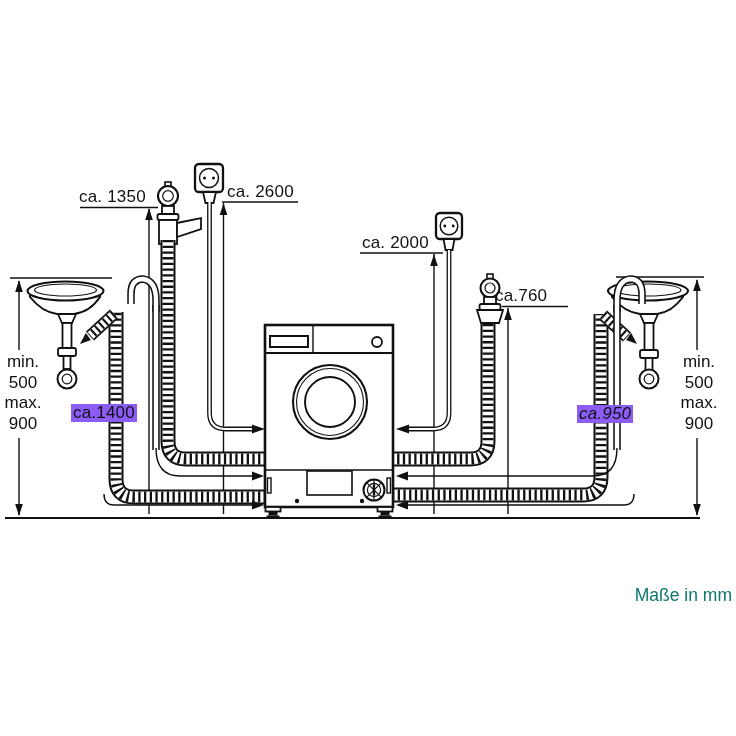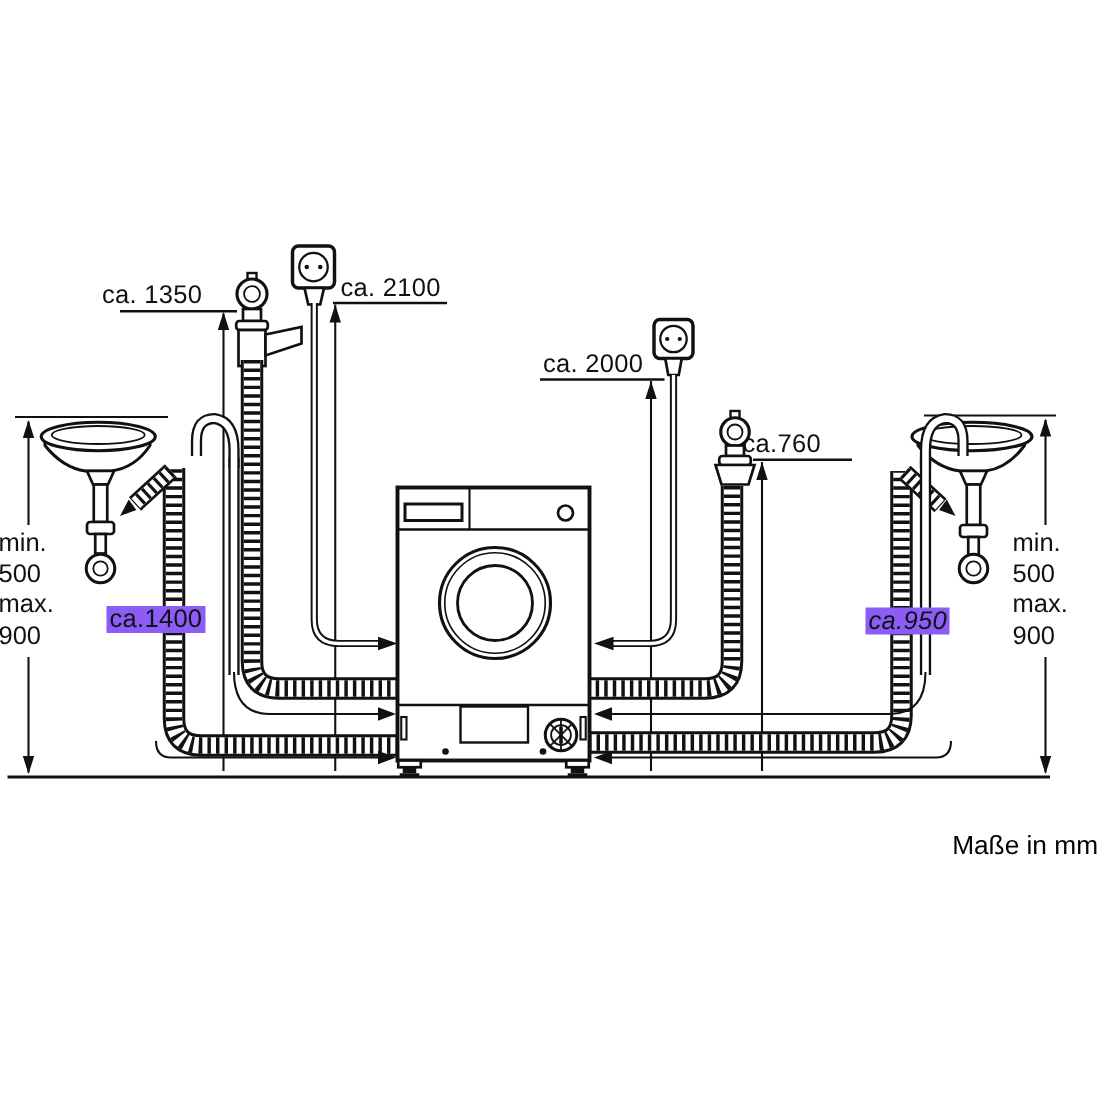--- a/index.html
+++ b/index.html
@@ -7,25 +7,25 @@
     position:relative;width:736px;height:736px;background:#ffffff;
     font-family:"Liberation Sans", sans-serif;color:#111;overflow:hidden;
   }
   #drawing{position:absolute;left:0;top:0;}
   .lbl{
     position:absolute;font-size:17px;line-height:18px;color:#111;
     white-space:nowrap;letter-spacing:0.2px;
   }
   .lbl.onhose{background:#8b5cf6;padding:0 2px;}
   .hblock{
-    position:absolute;width:48px;text-align:left;font-size:17px;
+    position:absolute;width:48px;text-align:center;font-size:17px;
     line-height:20.5px;color:#111;background:#ffffff;
   }
   .footer{
-    position:absolute;right:4px;top:553px;font-size:17.5px;color:#000000;
+    position:absolute;right:4px;top:585px;font-size:17.5px;color:#0f766e;
   }
   
   .ink{stroke:#111;fill:none;}
   .thin{stroke:#111;stroke-width:1.4;fill:none;}
   .ul{stroke:#111;stroke-width:1.7;fill:none;}
   .solid{fill:#111;stroke:none;}
   .wfill{fill:#fff;stroke:#111;}
   
   .hoseO{stroke:#111;stroke-width:15;fill:none;stroke-linecap:butt;}
   .hoseW{stroke:#fff;stroke-width:11;fill:none;stroke-linecap:butt;}
@@ -243,22 +243,22 @@
     <g>
       <rect class="wfill" stroke-width="1.8" x="377.5" y="507" width="15" height="4.5"></rect>
       <rect class="solid" x="380.5" y="511.5" width="9" height="4"></rect>
       <rect class="solid" x="378.5" y="515.5" width="13" height="2.6"></rect>
     </g>
   </g>
 
   <line class="ink" stroke-width="2" x1="5" y1="518" x2="700" y2="518"></line>
 </svg>
 
-<div class="lbl" style="left:68px;top:188px;">ca. 1350</div>
-<div class="lbl" style="left:227px;top:183px;">ca. 2100</div>
+<div class="lbl" style="left:79px;top:188px;">ca. 1350</div>
+<div class="lbl" style="left:227px;top:183px;">ca. 2600</div>
 <div class="lbl" style="left:362px;top:234px;">ca. 2000</div>
 <div class="lbl" style="left:495px;top:287px;">ca.760</div>
 <div class="lbl onhose" style="left:71px;top:404px;">ca.1400</div>
 <div class="lbl onhose" style="left:577px;top:405px;font-style:italic;">ca.950</div>
 
 <div class="hblock" style="left:-1px;top:352px;">
   <div>min.</div>
   <div>500</div>
   <div>max.</div>
   <div>900</div>

